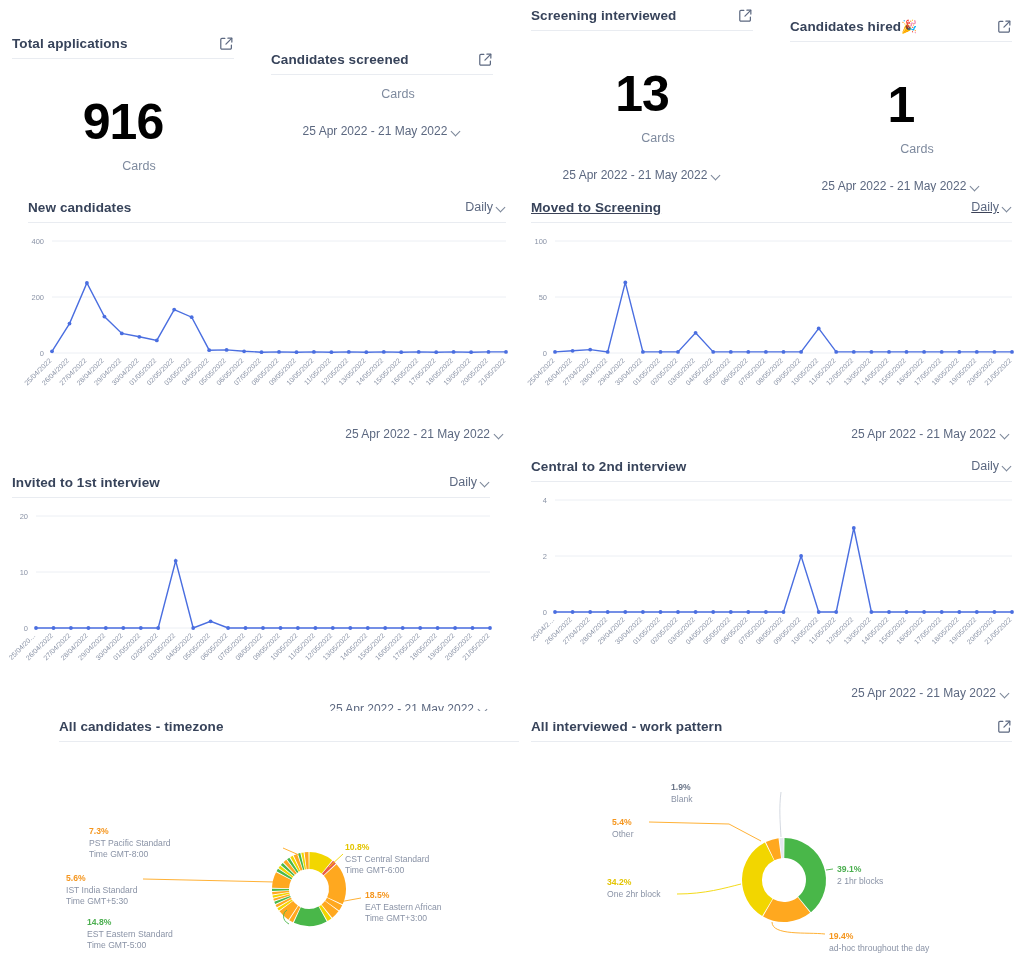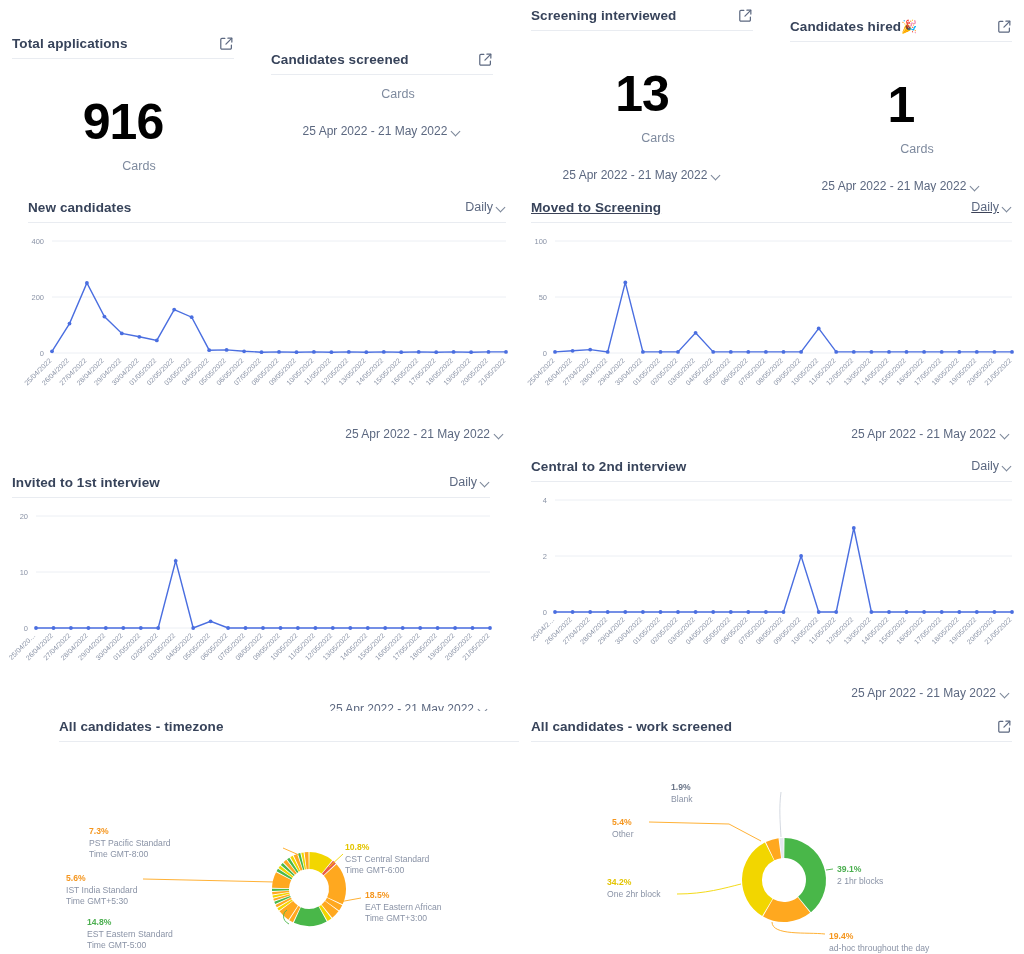--- a/index.html
+++ b/index.html
@@ -540,21 +540,21 @@
           <path d="M 236 106 L 252 113" class="leader" stroke="#ffa81f"></path>
           <text x="42" y="92" class="pie-pct" fill="#f5961e" text-anchor="start">7.3%</text>
           <text x="42" y="104" class="pie-lab" text-anchor="start">PST Pacific Standard</text>
           <text x="42" y="115" class="pie-lab" text-anchor="start">Time GMT-8:00</text>
         </g>
       </svg>
   </div>
 
   <div class="card" style="left:519px;top:711px;width:505px;height:243px;">
     <div class="card-head">
-      <span class="card-title">All candidates - work screened</span>
+      <span class="card-title">All interviewed - work pattern</span>
       <span style="cursor:pointer">
         <svg class="ext-icon" viewBox="0 0 16 16">
             <path d="M6.2 2.6H3.1a1.2 1.2 0 0 0-1.2 1.2v8.9a1.2 1.2 0 0 0 1.2 1.2h8.9a1.2 1.2 0 0 0 1.2-1.2V9.6" fill="none" stroke="#5c6880" stroke-width="1.3" stroke-linecap="round"></path>
             <path d="M9.5 2.3h4.2v4.2" fill="none" stroke="#5c6880" stroke-width="1.3" stroke-linecap="round" stroke-linejoin="round"></path>
             <path d="M13.5 2.5 7.4 8.6" fill="none" stroke="#5c6880" stroke-width="1.3" stroke-linecap="round"></path>
           </svg>
       </span>
     </div>
     <div class="card-rule"></div>
     <svg id="svg-work-pattern" width="505" height="205">

